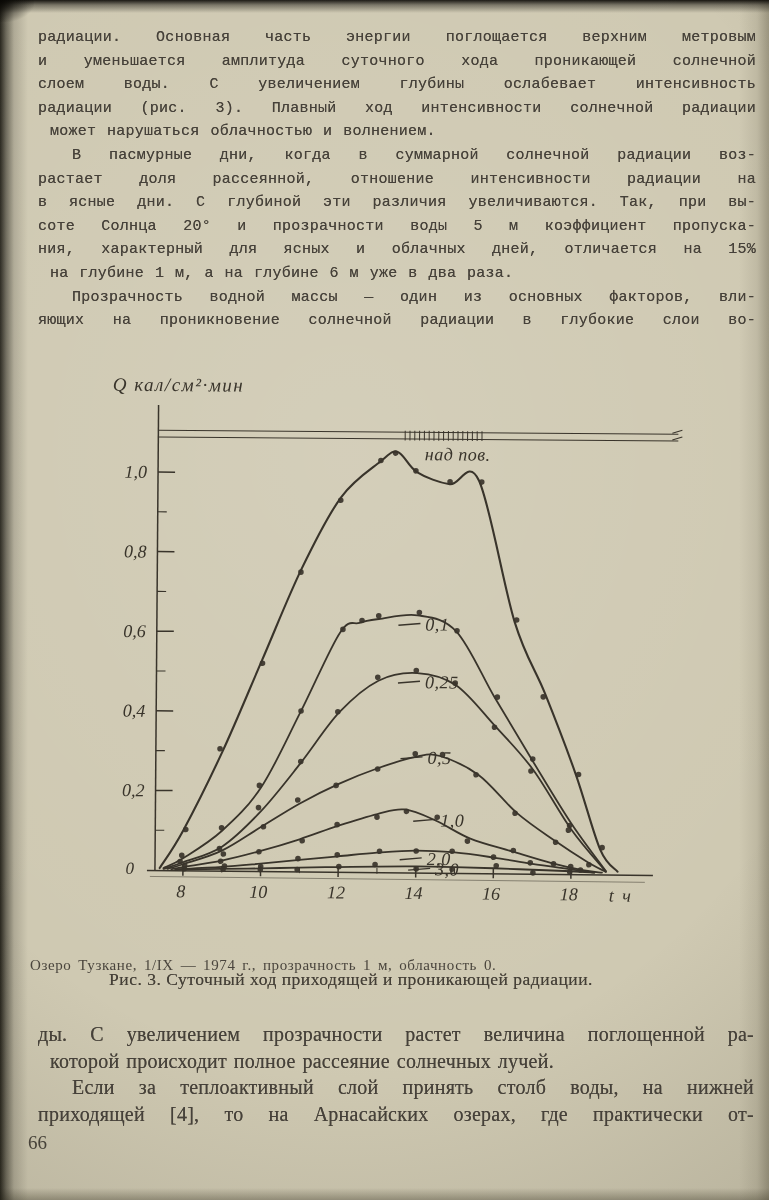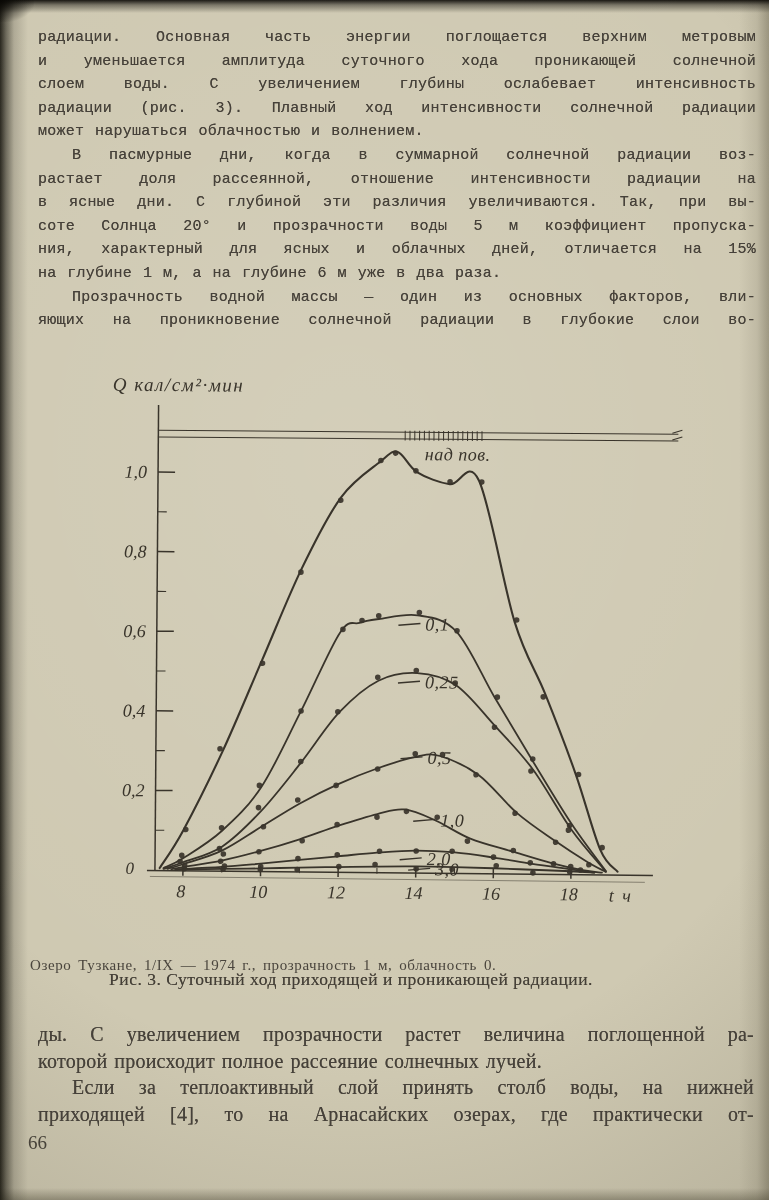--- a/index.html
+++ b/index.html
@@ -16,21 +16,21 @@
     color:#46413a;
   }
   .corner-tl{position:absolute;left:0;top:0;width:34px;height:22px;
     background:radial-gradient(ellipse at 0 0, rgba(8,7,4,.95), rgba(0,0,0,0) 75%);}
   .tblock{position:absolute;left:38px;width:718px;
     word-spacing:1.6px;letter-spacing:.25px;
     text-shadow:0 0 .6px rgba(66,60,48,.75);}
   .top-text{top:26px;font-size:15px;line-height:23.6px;font-family:Liberation Mono, monospace;}
   .bottom-text{top:1021px;font-size:20px;line-height:26.6px;width:716px;}
   .line{text-align:justify;text-align-last:justify;white-space:normal;}
-  .line.lastline{text-align-last:left;}
+  .line.lastline{text-align-last:left;margin-left:12px;}
   .line.indent{text-indent:34px;}
   .caption{position:absolute;top:929px;left:30px;width:642px;text-align:center;
     font-size:17.5px;letter-spacing:.5px;color:#443f37;text-shadow:0 0 .5px rgba(66,60,48,.7);margin-top:40px;}
   .subcaption{position:absolute;top:957px;left:30px;width:642px;text-align:left;
     font-size:15px;letter-spacing:.6px;word-spacing:2.5px;color:#4a453d;}
   .page-number{position:absolute;left:28px;top:1132px;font-size:19px;color:#474239;}
   .chart-svg{position:absolute;left:0;top:360px;transform:rotate(.45deg);transform-origin:158px 120px;}
 </style>
 </head>
 <body>

